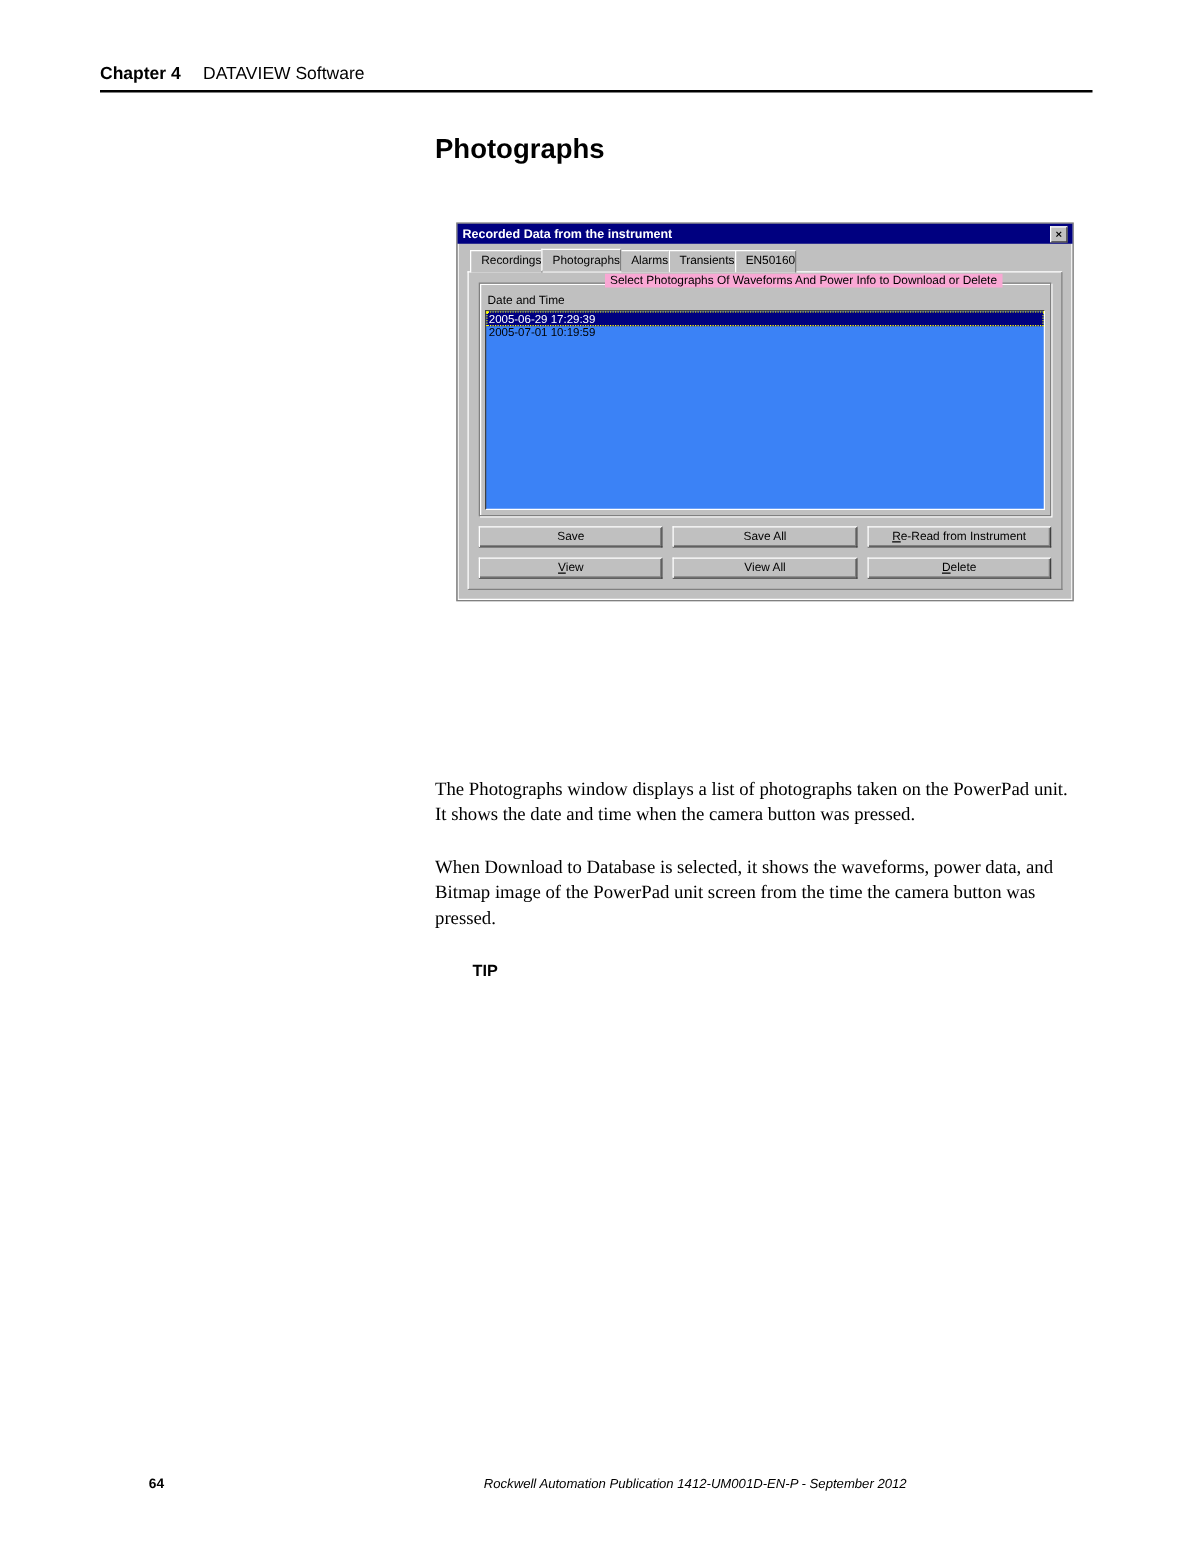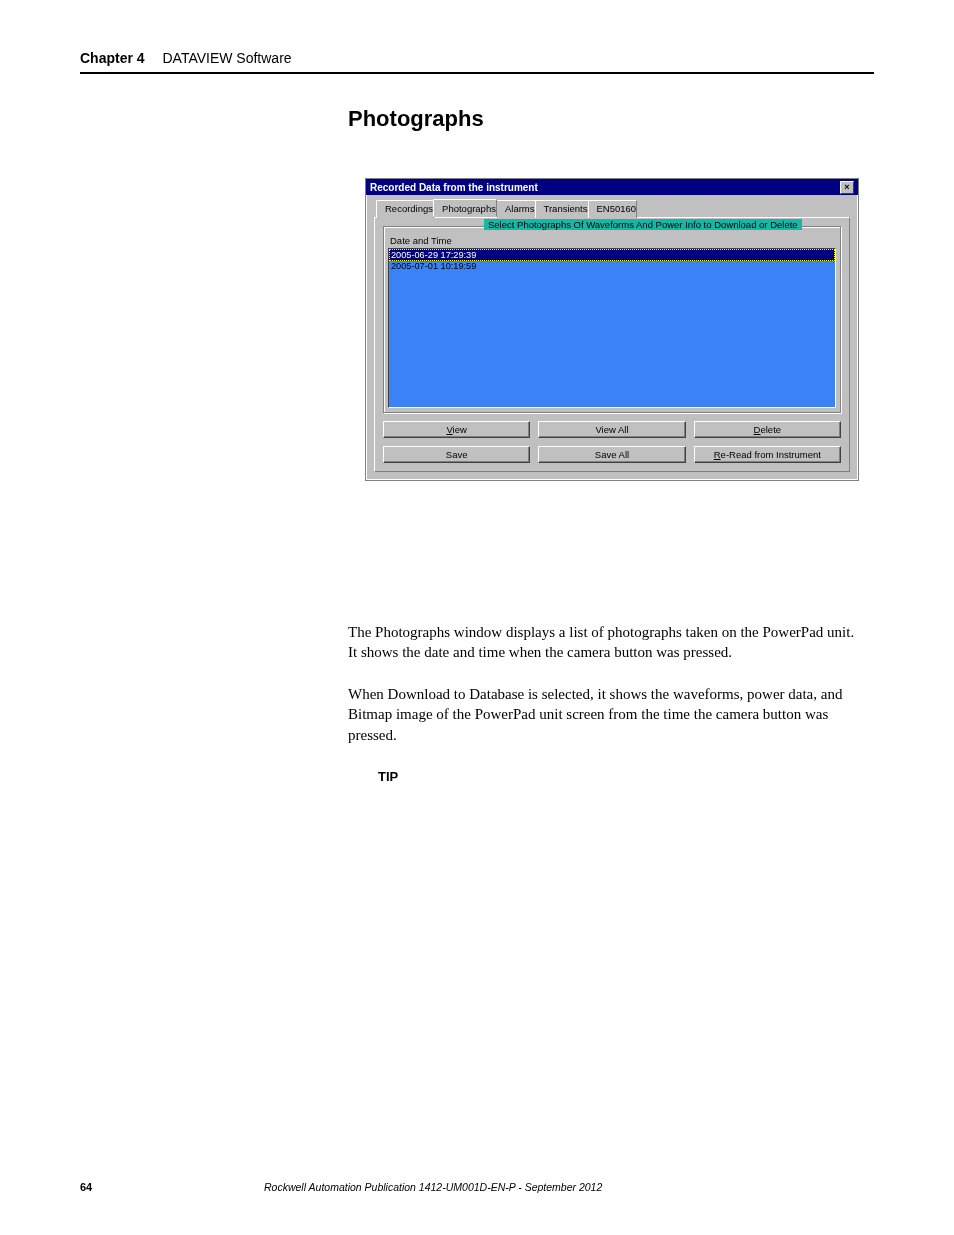--- a/index.html
+++ b/index.html
@@ -100,21 +100,21 @@
     border: 1px solid #808080;
     box-shadow: 1px 1px 0 #fff inset, 1px 1px 0 #fff;
     margin-top: 4px;
     padding: 4px 4px 4px 4px;
     position: relative;
   }
   .fieldset-legend {
     position: absolute;
     top: -8px;
     left: 100px;
-    background: #14b8a6;
+    background: #f9a8d4;
     padding: 0 4px;
     font-size: 9.5px;
     color: #000;
   }
   .list-label {
     font-size: 9.5px;
     color: #000;
     margin: 4px 0 2px 2px;
   }
   .listbox {
@@ -194,21 +194,21 @@
   }
   .footer {
     position: absolute;
     bottom: 42px;
     left: 80px;
     right: 80px;
     font-family: Arial, Helvetica, sans-serif;
     font-size: 11px;
     display: flex;
   }
-  .footer .pg { font-weight: bold; width: 184px; }
+  .footer .pg { font-weight: bold; width: 268px; margin-left: 39px; }
   .footer .pub { flex: 1; text-align: left; margin-left: 0; font-size: 10.5px; font-style: italic; }
 </style>
 </head>
 <body>
 
 <div class="page-header">
   <span class="chap">Chapter 4</span>
   <span class="sw">DATAVIEW Software</span>
 </div>
 
@@ -231,29 +231,29 @@
     <div class="tab-panel">
       <div class="fieldset">
         <div class="fieldset-legend">Select Photographs Of Waveforms And Power Info to Download or Delete</div>
         <div class="list-label">Date and Time</div>
         <div class="listbox">
           <div class="list-item selected">2005-06-29 17:29:39</div>
           <div class="list-item">2005-07-01 10:19:59</div>
         </div>
       </div>
       <div class="btn-row">
+        <div class="win-btn">Save</div>
+        <div class="win-btn">Save All</div>
+        <div class="win-btn"><span class="ul">R</span><span>e-Read from Instrument</span></div>
+      </div>
+      <div class="btn-row">
         <div class="win-btn"><span class="ul">V</span><span>iew</span></div>
         <div class="win-btn">View All</div>
         <div class="win-btn"><span class="ul">D</span><span>elete</span></div>
       </div>
-      <div class="btn-row">
-        <div class="win-btn">Save</div>
-        <div class="win-btn">Save All</div>
-        <div class="win-btn"><span class="ul">R</span><span>e-Read from Instrument</span></div>
-      </div>
     </div>
   </div>
 </div>
 
 <p class="body-text p1">The Photographs window displays a list of photographs taken on the PowerPad unit. It shows the date and time when the camera button was pressed.</p>
 <p class="body-text p2">When Download to Database is selected, it shows the waveforms, power data, and Bitmap image of the PowerPad unit screen from the time the camera button was pressed.</p>
 
 <div class="tip-block">
   <div class="tip-label">TIP</div>
 </div>

